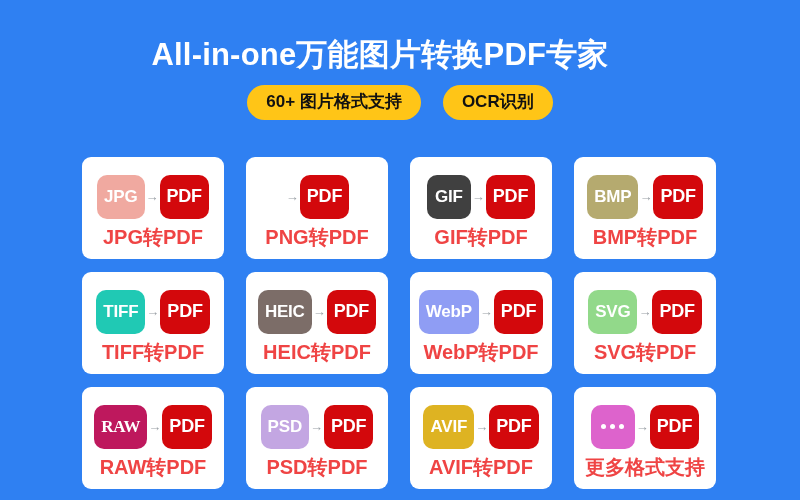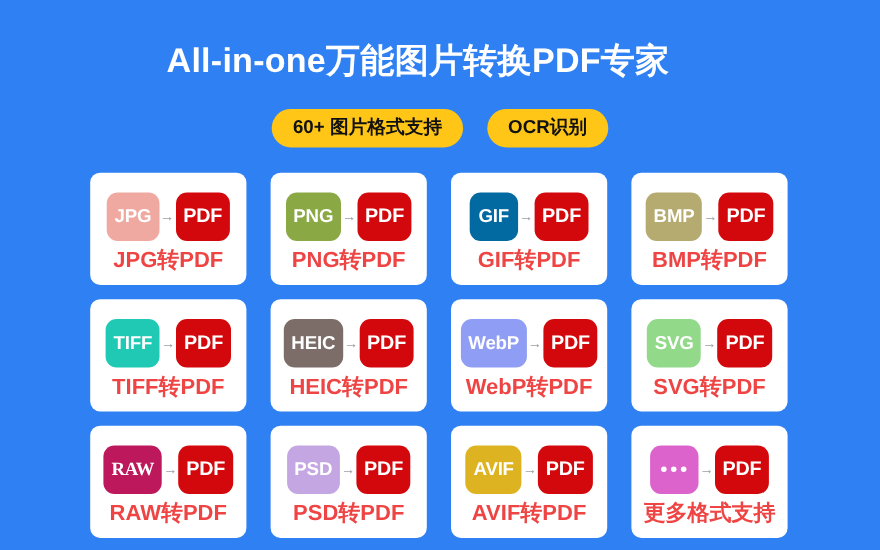--- a/index.html
+++ b/index.html
@@ -32,21 +32,21 @@
     font-size: 31px;
     font-weight: bold;
     letter-spacing: 0.2px;
     line-height: 38px;
     white-space: nowrap;
   }
 
   .badge-row {
     position: absolute;
     left: 0;
-    top: 99px;
+    top: 85px;
     width: 800px;
     display: flex;
     justify-content: center;
     align-items: center;
     gap: 22px;
   }
   .badge {
     background: #ffc517;
     color: #111111;
     font-size: 17px;
@@ -151,29 +151,28 @@
       <div class="card">
         <div class="chip-row">
           <div class="chip src" style="background: rgb(240, 169, 160);">JPG</div>
           <div class="arrow">→</div>
           <div class="chip dst" style="background: rgb(211, 8, 12);">PDF</div>
         </div>
         <div class="card-label">JPG转PDF</div>
       </div>
       <div class="card">
         <div class="chip-row">
-          <div class="chip src" style="background: rgb(138, 168, 67);">PNG</div>
           <div class="arrow">→</div>
           <div class="chip dst" style="background: rgb(211, 8, 12);">PDF</div>
         </div>
         <div class="card-label">PNG转PDF</div>
       </div>
       <div class="card">
         <div class="chip-row">
-          <div class="chip src" style="background: #0369a1;">GIF</div>
+          <div class="chip src" style="background: #404040;">GIF</div>
           <div class="arrow">→</div>
           <div class="chip dst" style="background: rgb(211, 8, 12);">PDF</div>
         </div>
         <div class="card-label">GIF转PDF</div>
       </div>
       <div class="card">
         <div class="chip-row">
           <div class="chip src" style="background: rgb(181, 170, 111);">BMP</div>
           <div class="arrow">→</div>
           <div class="chip dst" style="background: rgb(211, 8, 12);">PDF</div>

